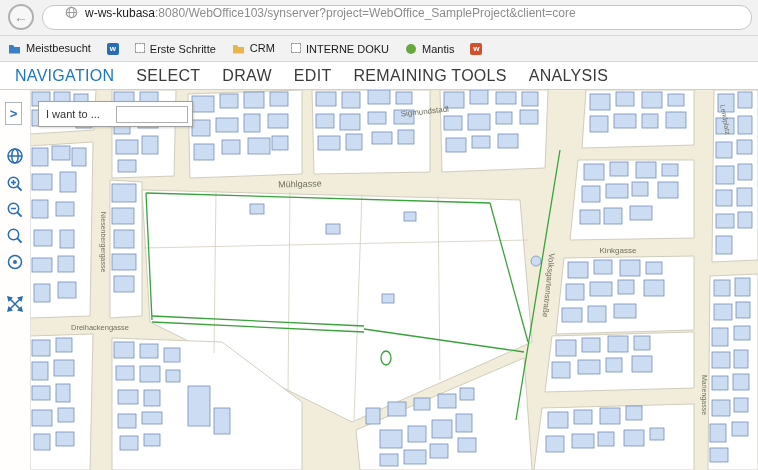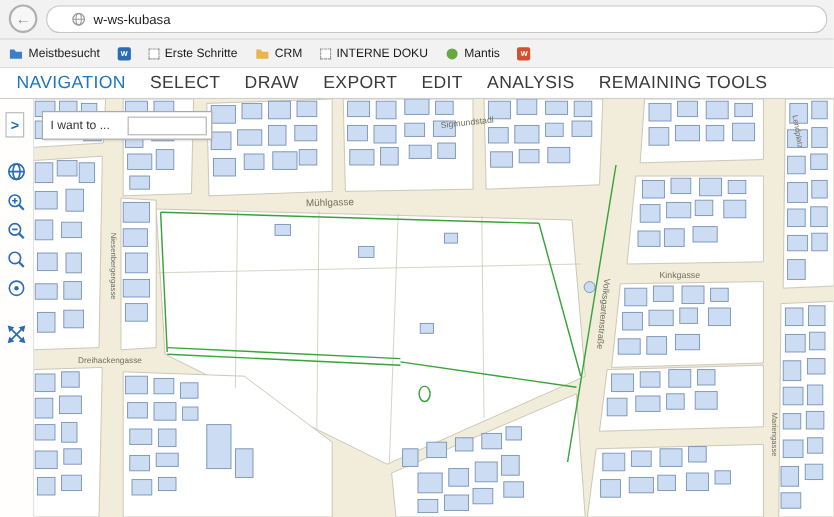--- a/index.html
+++ b/index.html
@@ -3,29 +3,29 @@
 <meta charset="utf-8">
 <style>
   html,body{margin:0;padding:0;}
   body{width:758px;height:470px;overflow:hidden;font-family:"Liberation Sans",sans-serif;background:#fff;}
 
   
   .chrome{position:relative;height:36px;background:#f2f2f2;border-bottom:1px solid #d6d6d6;box-sizing:border-box;}
   .back-btn{position:absolute;left:8px;top:4px;width:26px;height:26px;border:2px solid #b0b0b0;border-radius:50%;
     color:#8f8f8f;font-size:14px;line-height:23px;text-align:center;background:#f7f7f7;cursor:pointer;box-sizing:border-box;}
   .url-bar{position:absolute;left:42px;top:5px;right:6px;height:25px;background:#fff;border:1px solid #c6c6c6;
-    border-radius:12px;display:flex;align-items:center;padding:0 22px;box-sizing:border-box;font-size:12px;white-space:nowrap;overflow:hidden;}
+    border-radius:12px;display:flex;padding:0 22px;box-sizing:border-box;font-size:12px;white-space:nowrap;overflow:hidden;}
   .url-bar .page-icon{margin-right:7px;display:inline-flex;flex:0 0 auto;}
   .url-host{color:#1b1b1b;}
   .url-rest{color:#8c8c8c;}
 
   
   .bookmarks{height:26px;background:#f2f2f2;border-bottom:1px solid #d9d9d9;display:flex;align-items:center;
     padding-left:8px;gap:16px;font-size:11px;color:#1a1a1a;white-space:nowrap;overflow:hidden;box-sizing:border-box;}
-  .bm{display:flex;align-items:center;gap:5px;cursor:pointer;flex:0 0 auto;}
+  .bm{display:flex;gap:5px;cursor:pointer;flex:0 0 auto;}
   .bm-dashed{width:10px;height:10px;border:1px dashed #9a9a9a;box-sizing:border-box;background:#fff;}
   .bm-sq{width:12px;height:12px;border-radius:2px;color:#fff;font-size:8px;font-weight:bold;text-align:center;line-height:12px;}
   .bm-sq.blue{background:#2a6db5;}
   .bm-sq.red{background:#d2502e;}
 
   
   .tabbar{height:28px;background:#fff;border-bottom:1px solid #cfcfcf;display:flex;align-items:center;
     padding-left:4px;font-size:16px;letter-spacing:.3px;box-sizing:border-box;}
   .tab{padding:0 11px;color:#3a3a3a;cursor:pointer;line-height:27px;}
   .tab.active{color:#1b77bd;}
@@ -59,20 +59,21 @@
   <div class="back-btn">←</div>
   <div class="url-bar">
     <span class="page-icon">
       <svg width="13" height="13" viewBox="0 0 13 13">
           <circle cx="6.5" cy="6.5" r="5.2" fill="none" stroke="#9a9a9a" stroke-width="1.2"></circle>
           <ellipse cx="6.5" cy="6.5" rx="2.4" ry="5.2" fill="none" stroke="#9a9a9a" stroke-width="1"></ellipse>
           <line x1="1.3" y1="6.5" x2="11.7" y2="6.5" stroke="#9a9a9a" stroke-width="1"></line>
         </svg>
     </span>
     <span class="url-host">w-ws-kubasa</span>
+      <span class="url-rest">:8080/WebOffice103/synserver?project=WebOffice_SampleProject&amp;client=core</span>
   </div>
 </div>
 
 <div class="bookmarks">
   <div class="bm">
     <svg width="13" height="13" viewBox="0 0 13 13">
         <path d="M1,3 h4 l1.5,2 H12 v6.5 H1 Z" fill="#3d7ec9"></path>
       </svg>
     <span>Meistbesucht</span>
   </div>
@@ -102,24 +103,23 @@
   <div class="bm">
     <span class="bm-sq red">w</span>
 
   </div>
 </div>
 
 <div class="tabbar">
   <div class="tab active">NAVIGATION</div>
   <div class="tab">SELECT</div>
   <div class="tab">DRAW</div>
-  <div class="tab">EXPORT</div>
   <div class="tab">EDIT</div>
+  <div class="tab">REMAINING TOOLS</div>
   <div class="tab">ANALYSIS</div>
-  <div class="tab">REMAINING TOOLS</div>
 </div>
 
 <div class="map-area">
 
   <svg id="map-svg" class="mapsvg" width="758" height="380" viewBox="0 0 758 380">
     <rect x="0" y="0" width="758" height="380" fill="#f1edda"></rect>
     <g id="g-blocks">
         <polygon points="30,0 96,0 94,40 30,44" class="block"></polygon>
         <polygon points="30,56 93,52 90,226 30,228" class="block"></polygon>
         <polygon points="112,0 176,0 174,86 112,88" class="block"></polygon>

